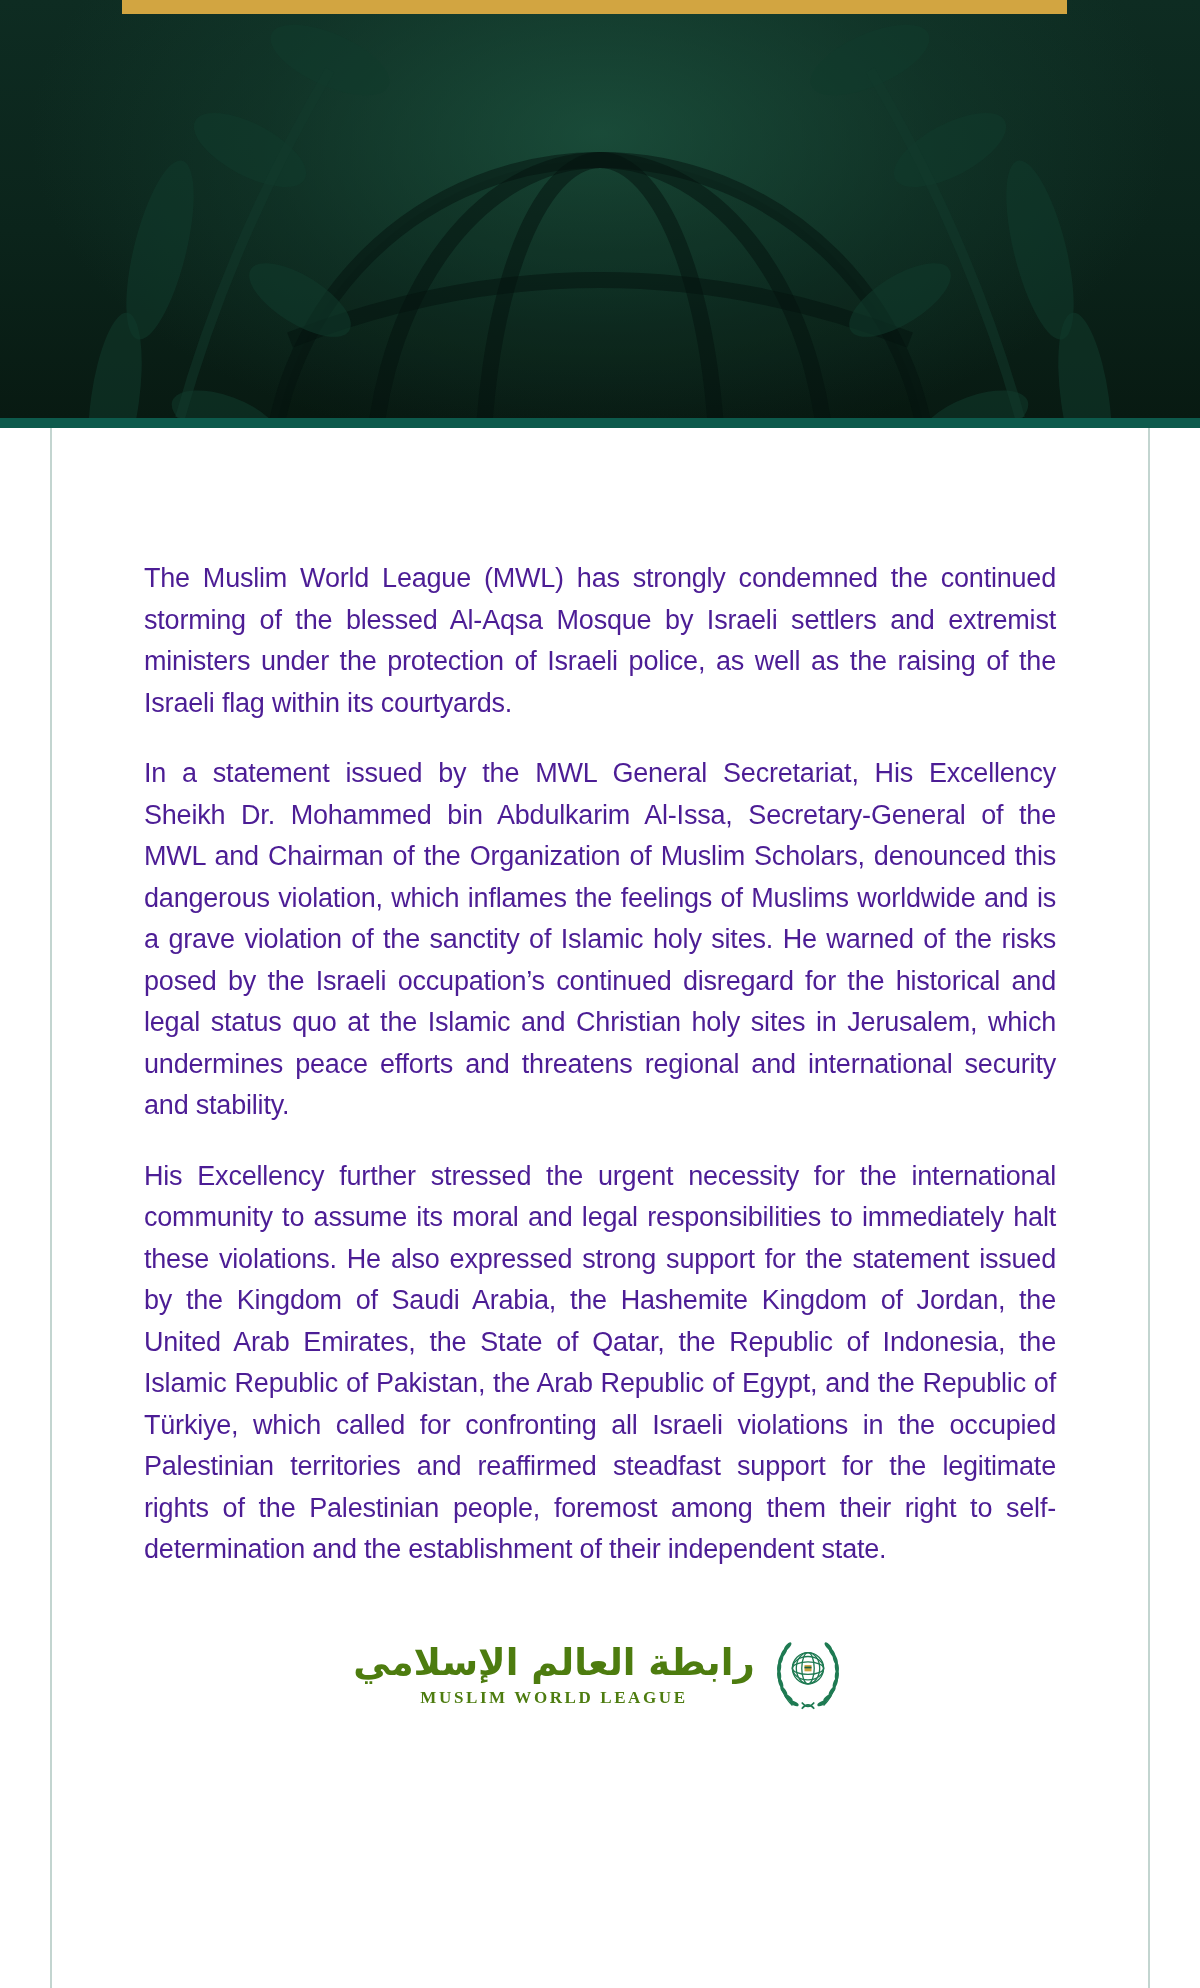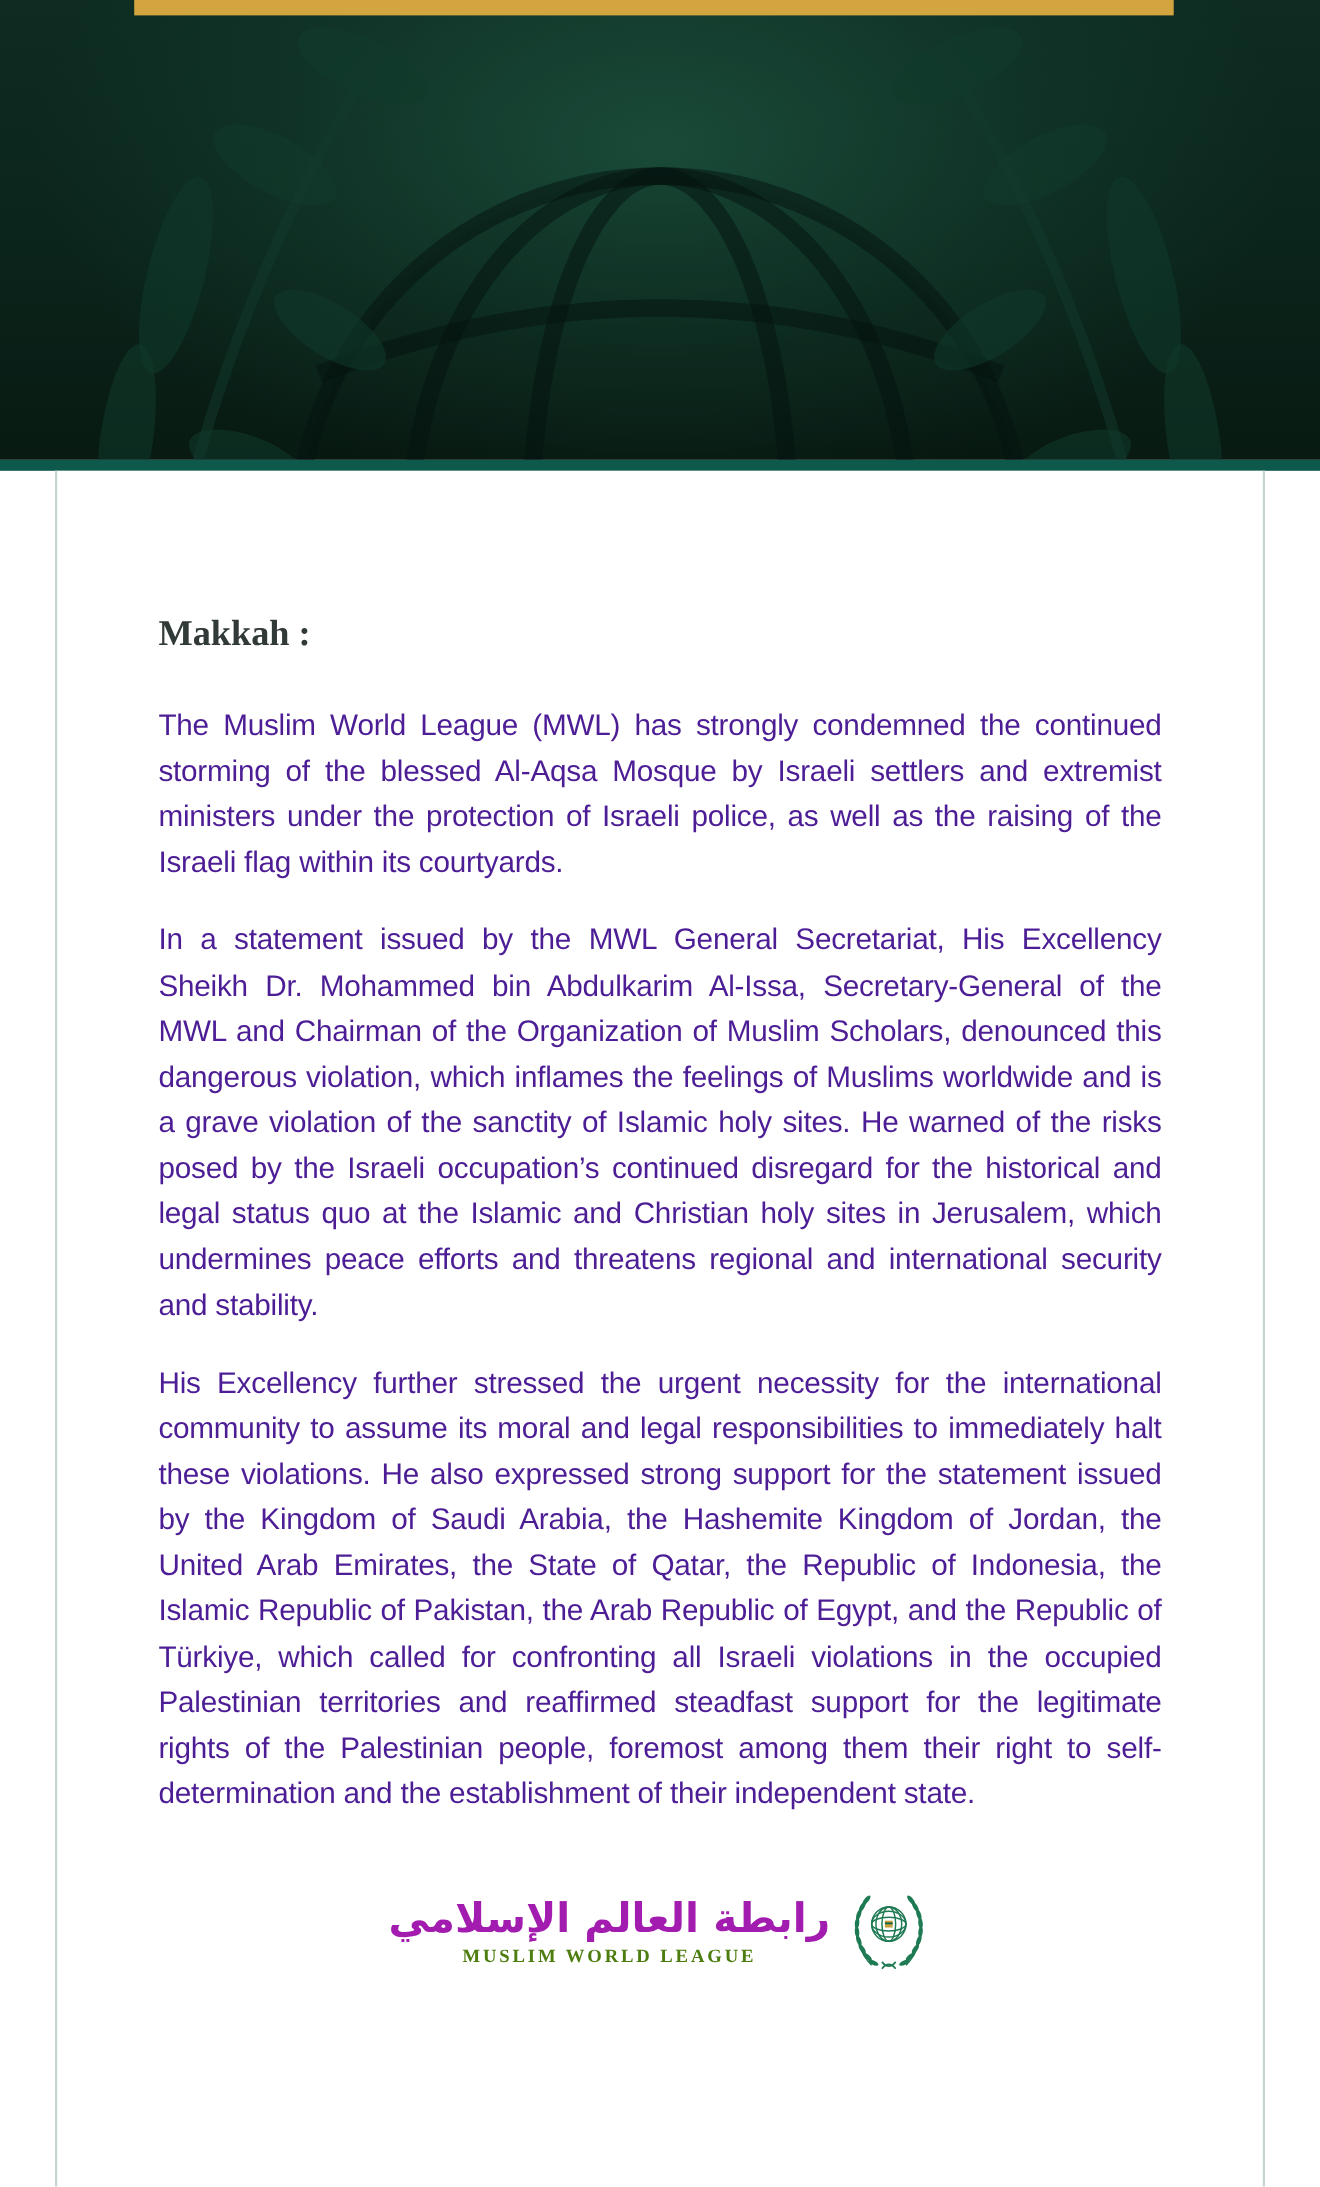--- a/index.html
+++ b/index.html
@@ -68,21 +68,21 @@
     margin-top:64px;
     display:flex;
     justify-content:center;
     align-items:center;
     gap:14px;
   }
   .logo-text { display:flex; flex-direction:column; align-items:center; }
   .logo-arabic {
     font-family:"DejaVu Sans", sans-serif;
     font-size:37px; font-weight:700;
-    color:#a21caf;
+    color:#4d7c0f;
     line-height:1.1;
     direction:rtl;
   }
   .logo-english {
     font-family:"Liberation Serif", serif;
     font-size:17px; font-weight:700;
     letter-spacing:2.6px;
     color:#4d7c0f;
     margin-top:4px;
     white-space:nowrap;
@@ -124,21 +124,20 @@
         <ellipse cx="225" cy="420" rx="56" ry="24" transform="rotate(20 225 420)"></ellipse>
         <path d="M180,418 Q230,240 330,70" stroke="rgba(17,58,44,0.5)" stroke-width="10" fill="none"></path>
       </g>
     </svg>
     <div class="gold-bar" style="background: rgb(210, 165, 65);"></div>
   </div>
 
   <div class="divider" style="background: rgb(13, 90, 76);"></div>
 
   <div class="card">
-    <div class="city-heading">Makkah :</div>
 
     <div class="body-text">
       <p>The Muslim World League (MWL) has strongly condemned the continued storming of the blessed Al-Aqsa Mosque by Israeli settlers and extremist ministers under the protection of Israeli police, as well as the raising of the Israeli flag within its courtyards.</p>
       <p>In a statement issued by the MWL General Secretariat, His Excellency Sheikh Dr. Mohammed bin Abdulkarim Al-Issa, Secretary-General of the MWL and Chairman of the Organization of Muslim Scholars, denounced this dangerous violation, which inflames the feelings of Muslims worldwide and is a grave violation of the sanctity of Islamic holy sites. He warned of the risks posed by the Israeli occupation’s continued disregard for the historical and legal status quo at the Islamic and Christian holy sites in Jerusalem, which undermines peace efforts and threatens regional and international security and stability.</p>
       <p>His Excellency further stressed the urgent necessity for the international community to assume its moral and legal responsibilities to immediately halt these violations. He also expressed strong support for the statement issued by the Kingdom of Saudi Arabia, the Hashemite Kingdom of Jordan, the United Arab Emirates, the State of Qatar, the Republic of Indonesia, the Islamic Republic of Pakistan, the Arab Republic of Egypt, and the Republic of Türkiye, which called for confronting all Israeli violations in the occupied Palestinian territories and reaffirmed steadfast support for the legitimate rights of the Palestinian people, foremost among them their right to self-determination and the establishment of their independent state.</p>
     </div>
 
     <div class="logo-block">
       <div class="logo-text">
         <div class="logo-arabic">رابطة العالم الإسلامي</div>

